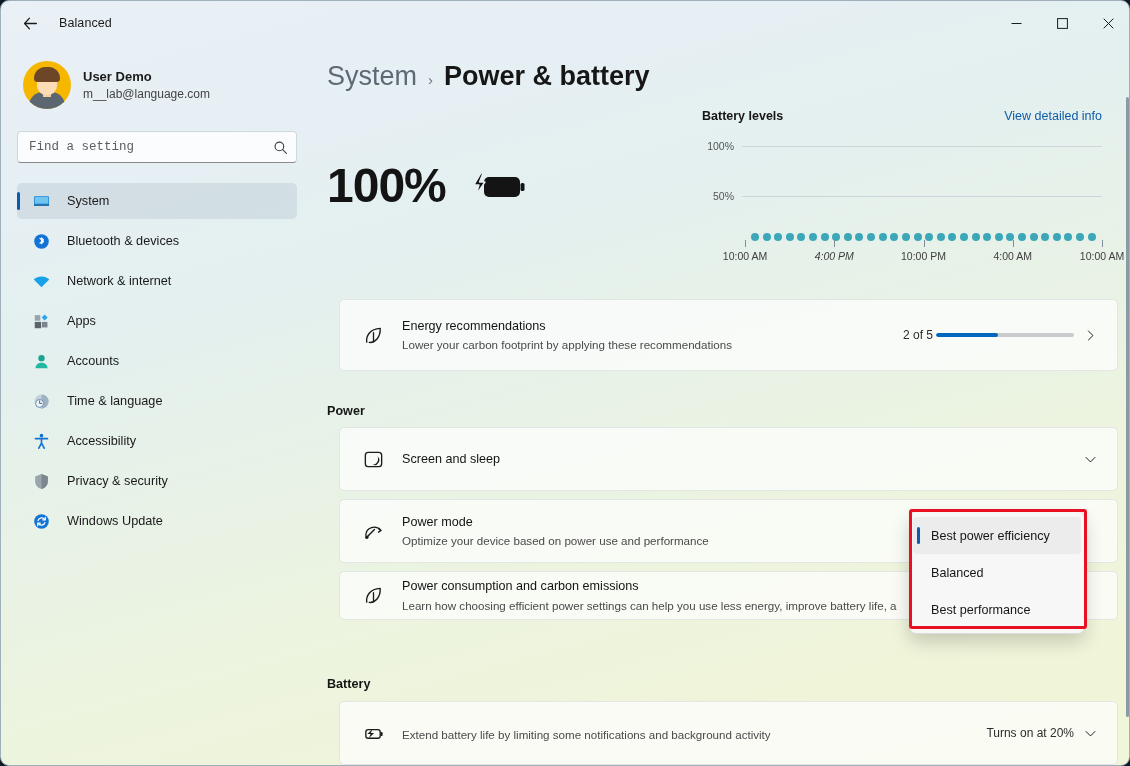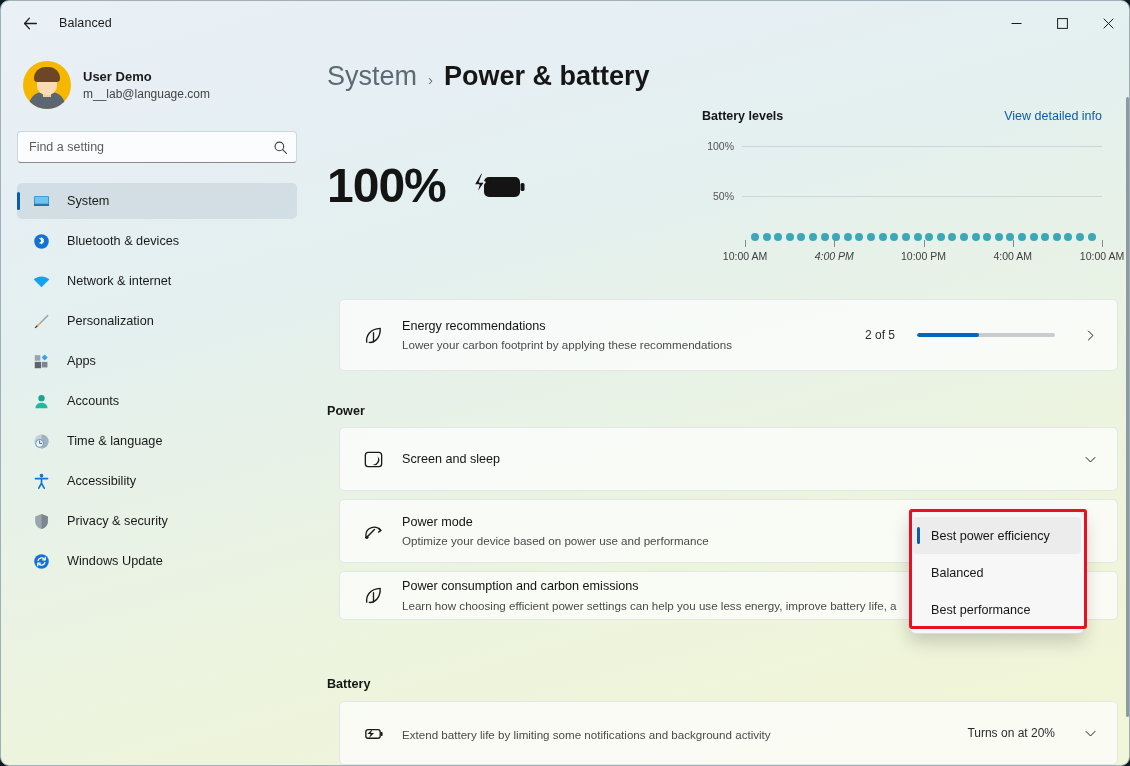--- a/index.html
+++ b/index.html
@@ -87,21 +87,21 @@
 
   #search-wrap {
     position: relative; margin-top: 22px;
     height: 32px;
   }
   #search-input {
     width: 100%; height: 32px;
     border: 1px solid #cfd6dc; border-bottom: 1px solid #8a8a8a;
     border-radius: 4px; background: #fbfcfd;
     padding: 0 32px 0 11px; font-size: 12.5px; color: #1a1a1a;
-    font-family: Liberation Sans, sans-serif; outline: none;
+    font-family: Liberation Mono, monospace; outline: none;
   }
   #search-input::placeholder { color: #5d5d5d; }
   #search-icon-btn {
     position: absolute; right: 8px; top: 7px;
     width: 18px; height: 18px; cursor: pointer;
     display: flex; align-items: center; justify-content: center;
   }
 
   #navlist { margin-top: 20px; }
   .nav-item {
@@ -189,21 +189,21 @@
   }
   .card-icon {
     width: 34px; flex: none;
     display: flex; align-items: center; justify-content: center;
     color: #1a1a1a;
   }
   .card-text { flex: 1; margin-left: 12px; line-height: 1.3; }
   .card-title { font-size: 12.6px; color: #141414; }
   .card-sub { font-size: 11.6px; color: #4a4a4a; margin-top: 3px; }
   .card-right {
-    display: flex; align-items: center; gap: 22px; flex: none;
+    display: flex; align-items: center; gap: 3px; flex: none;
   }
   .card-value { font-size: 12px; color: #2c2c2c; }
   .chevron-r, .chevron-d {
     width: 26px; height: 26px;
     display: flex; align-items: center; justify-content: center; color: #1a1a1a;
   }
 
   #progress-track {
     width: 138px; height: 4px; border-radius: 2px; background: #c8ccce;
     overflow: hidden;
@@ -327,30 +327,20 @@
           </span>
           <span class="nav-label">Bluetooth &amp; devices</span>
         </div>
         <div class="nav-item">
           <span class="nav-icon">
             <svg xmlns="http://www.w3.org/2000/svg" width="19" height="19" viewBox="0 0 24 24">
               <path d="M2.2 9.6C5 7 8.4 5.6 12 5.6S19 7 21.8 9.6L12 19.4Z" fill="#18a0e8"></path>
             </svg>
           </span>
           <span class="nav-label">Network &amp; internet</span>
-        </div>
-        <div class="nav-item">
-          <span class="nav-icon">
-            <svg xmlns="http://www.w3.org/2000/svg" width="19" height="19" viewBox="0 0 24 24">
-              <path d="M19.6 3.4L21 4.8L10.6 15.2L9.2 13.8Z" fill="#9aa3ab"></path>
-              <path d="M9.2 13.8L10.6 15.2L7.4 18.4L5.8 16.8Z" fill="#f0a43c"></path>
-              <path d="M5.8 16.8L7.4 18.4L4.2 20.6L3.4 19.8Z" fill="#3b4249"></path>
-            </svg>
-          </span>
-          <span class="nav-label">Personalization</span>
         </div>
         <div class="nav-item">
           <span class="nav-icon">
             <svg xmlns="http://www.w3.org/2000/svg" width="19" height="19" viewBox="0 0 24 24">
               <rect x="3.5" y="12.5" width="8" height="8" fill="#5c636a"></rect>
               <rect x="3.5" y="4" width="7" height="7" fill="#9aa3ab"></rect>
               <rect x="12.5" y="12.5" width="7" height="7" fill="#7d858c"></rect>
               <path d="M16 3.2L19.8 7L16 10.8L12.2 7Z" fill="#31a3ea"></path>
             </svg>
           </span>

